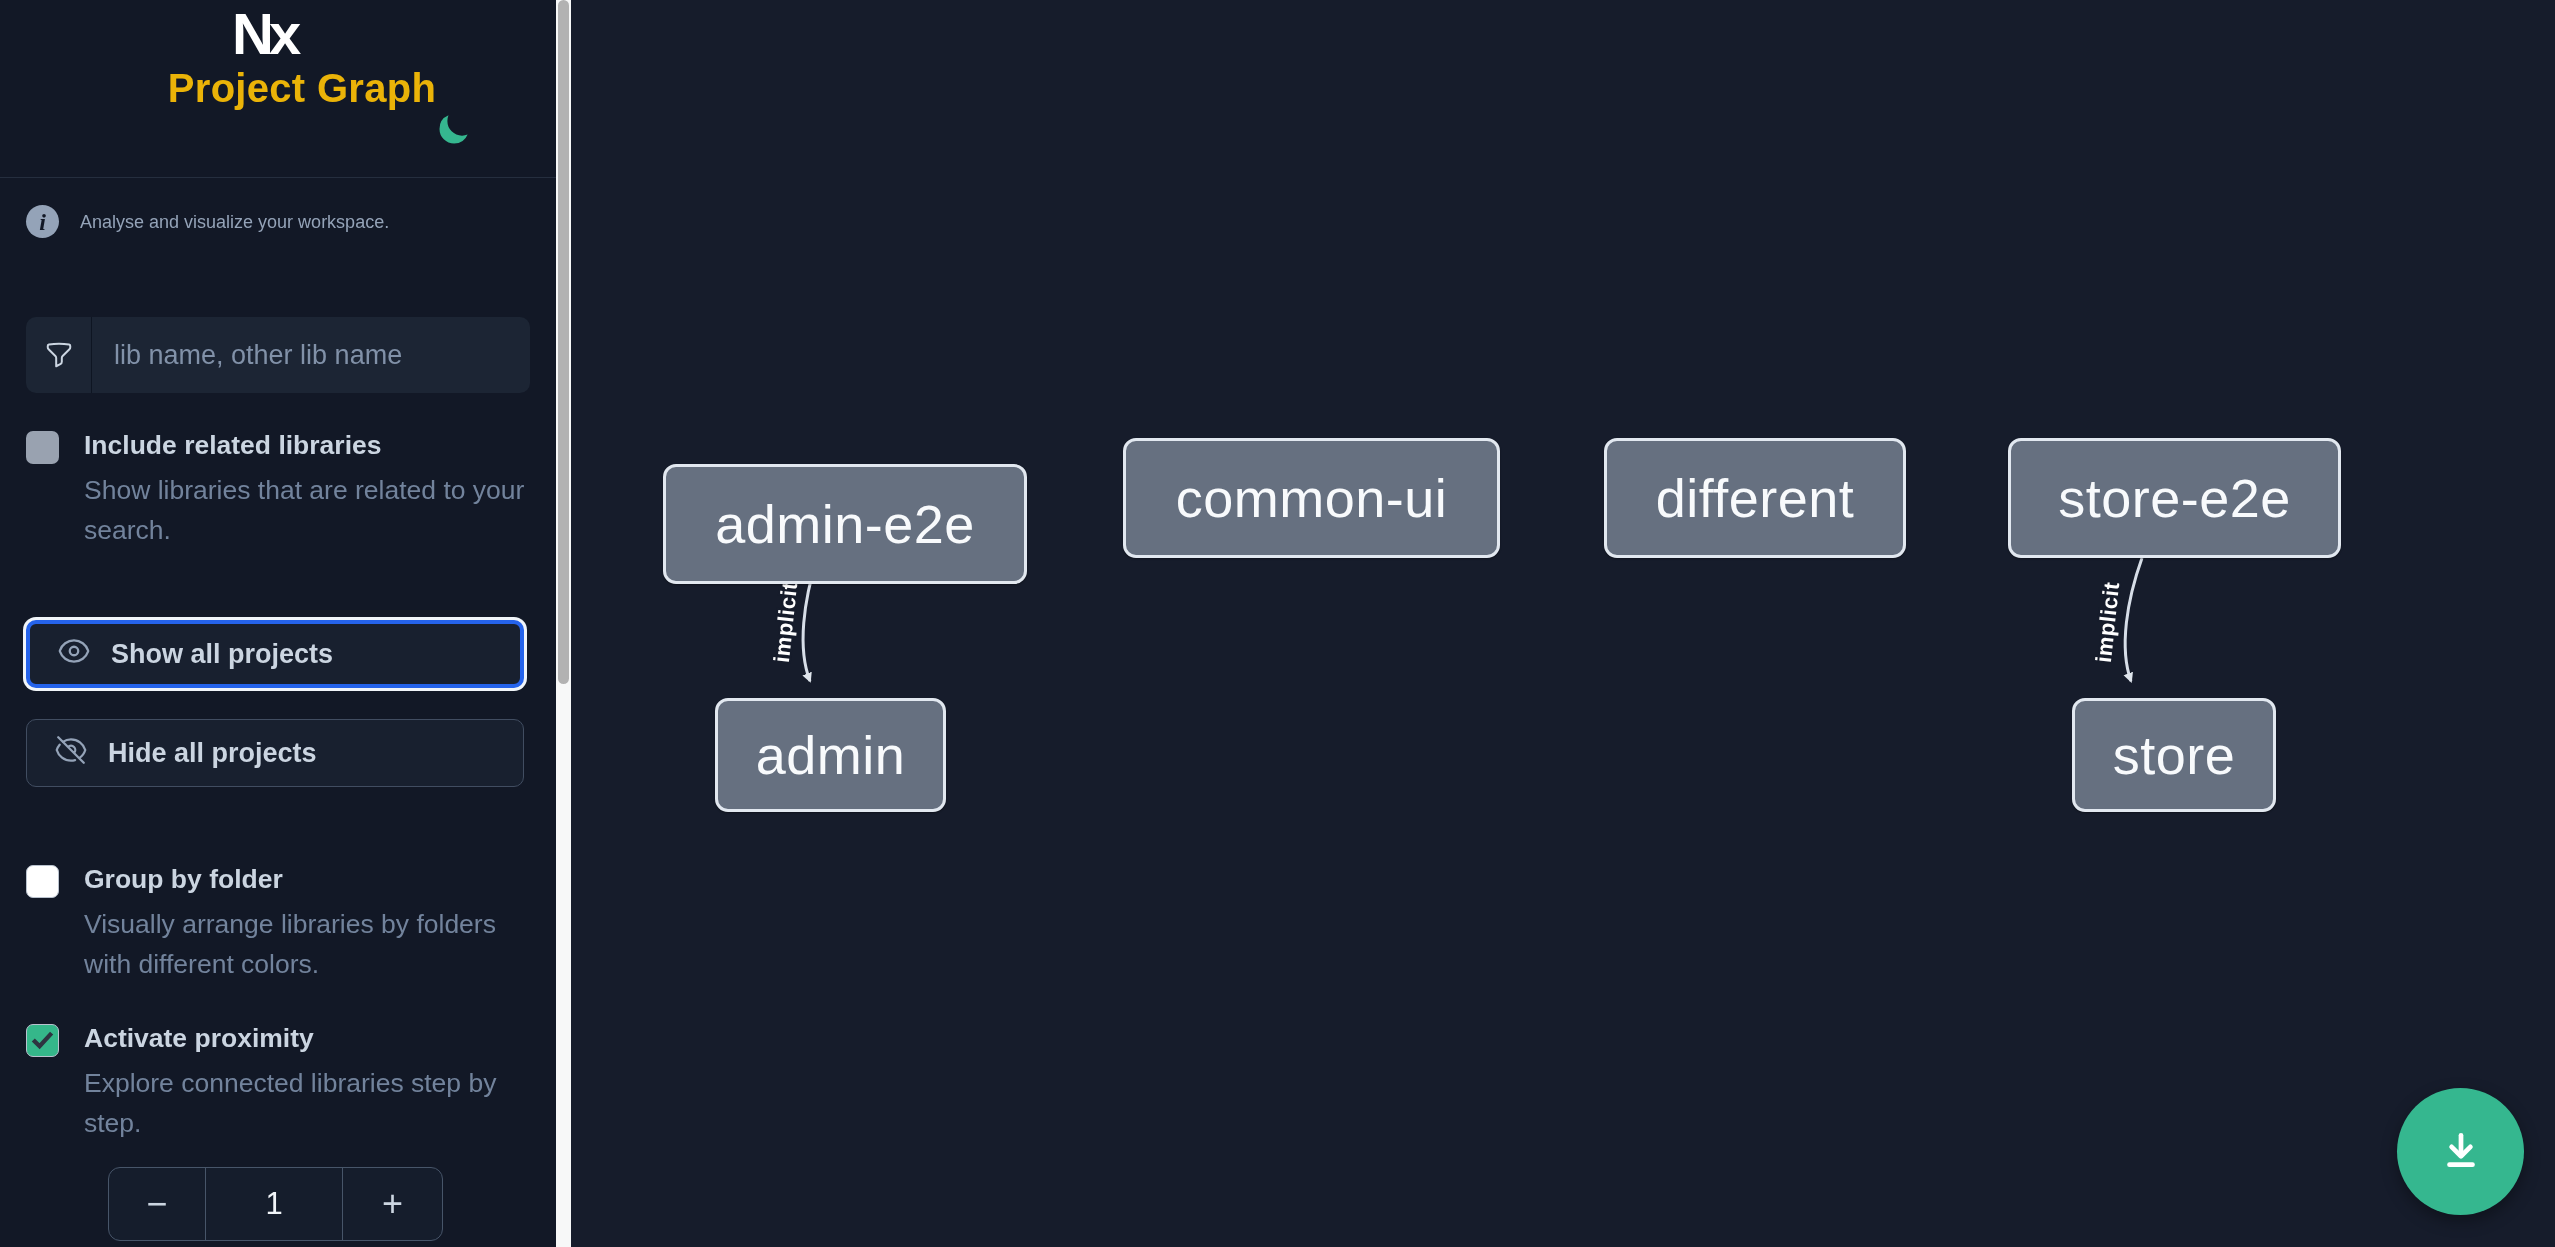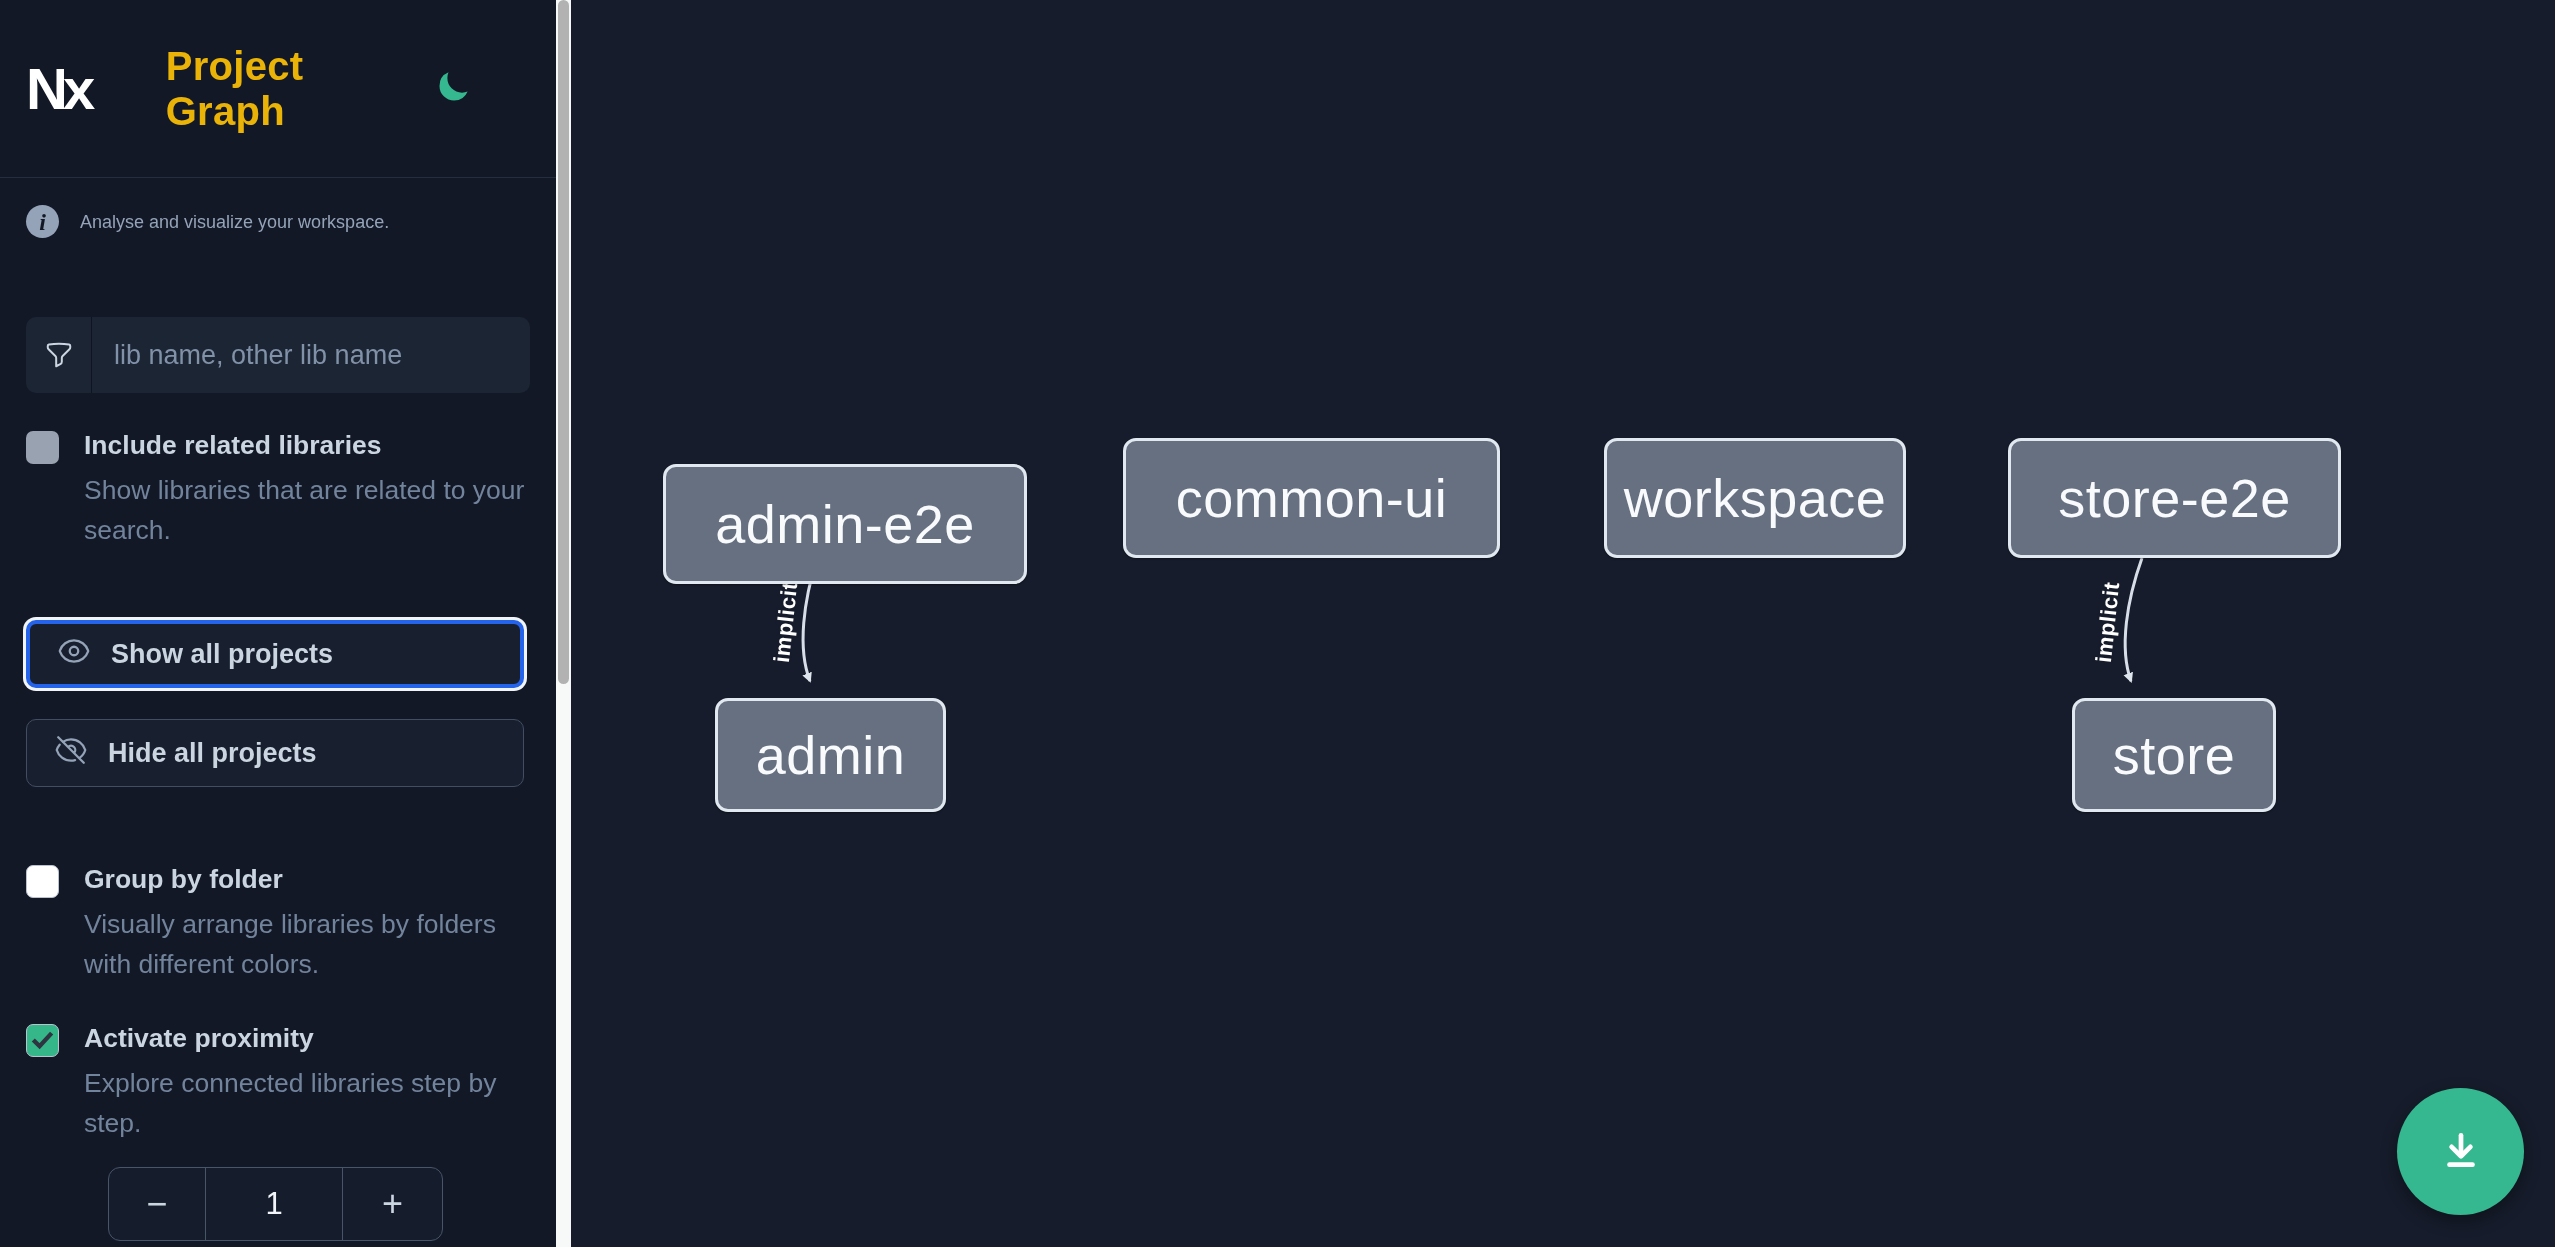--- a/index.html
+++ b/index.html
@@ -6,21 +6,21 @@
   html,body { width:2555px; height:1247px; overflow:hidden; }
   body { font-family:"Liberation Sans", sans-serif; background:#161c2b; position:relative; }
 
   
   .sidebar {
     position:absolute; left:0; top:0; width:556px; height:1247px;
     background:#121826; z-index:2;
   }
   .app-header {
     height:178px; display:flex; align-items:center;
-    padding:0 26px; border-bottom:1px solid #252e3e;
+    padding:0 26px; border-bottom:1px solid #252e3e;flex-direction:column;
   }
   .nx-logo { width:92px; height:66px; display:flex; align-items:center; }
   .nx-logo span {
     color:#ffffff; font-weight:800; font-size:58px; letter-spacing:-5px;
     font-family:"Liberation Sans", sans-serif;
   }
   .app-title {
     margin-left:48px; color:#eab308; font-size:40px; font-weight:600; letter-spacing:0.3px;
   }
   .theme-btn {
@@ -234,21 +234,21 @@
       </marker>
     </defs>
     <path d="M246,558 C233,600 226,648 239,681" fill="none" stroke="#d7dee8" stroke-width="3" marker-end="url(#arrow)"></path>
     <path d="M1571,558 C1556,600 1548,648 1560,681" fill="none" stroke="#d7dee8" stroke-width="3" marker-end="url(#arrow)"></path>
     <text class="edge-label" transform="translate(222,623) rotate(-84)">implicit</text>
     <text class="edge-label" transform="translate(1544,623) rotate(-84)">implicit</text>
   </svg>
 
   <div class="graph-node" style="left:92px;  top:464px; width:364px; height:120px;">admin-e2e</div>
   <div class="graph-node" style="left:552px; top:438px; width:377px; height:120px;">common-ui</div>
-  <div class="graph-node" style="left:1033px;top:438px; width:302px; height:120px;">workspace</div>
+  <div class="graph-node" style="left:1033px;top:438px; width:302px; height:120px;">different</div>
   <div class="graph-node" style="left:1437px;top:438px; width:333px; height:120px;">store-e2e</div>
   <div class="graph-node" style="left:144px; top:698px; width:231px; height:114px;">admin</div>
   <div class="graph-node" style="left:1501px;top:698px; width:204px; height:114px;">store</div>
 
   <button class="fab">
     <span>
       <svg width="46" height="46" viewBox="0 0 44 44" fill="none" stroke="#ffffff" stroke-width="4.5" stroke-linecap="round" stroke-linejoin="round">
         <path d="M22 8 v19"></path>
         <path d="M13 19 l9 9 l9 -9"></path>
         <path d="M11 36 h22"></path>

